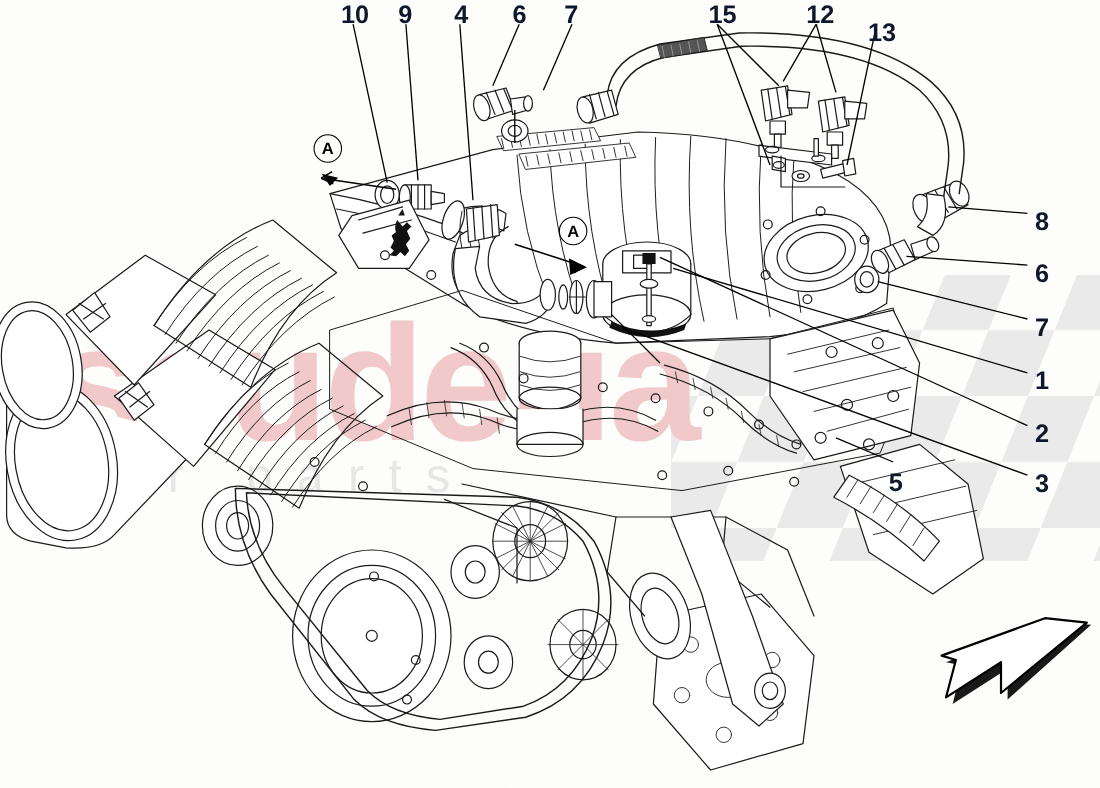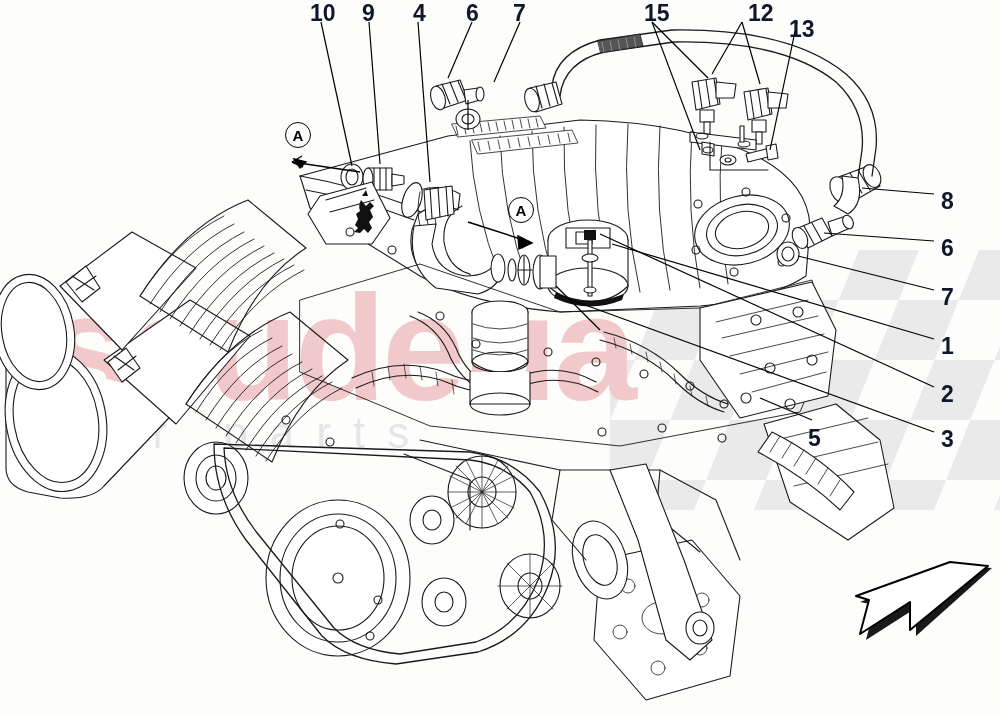--- a/index.html
+++ b/index.html
@@ -477,21 +477,21 @@
       <path d="M988 566 L910 630 L910 602 L860 634 L869 600 L856 596 L950 562 Z" fill="#ffffff" stroke="#000" stroke-width="2" stroke-linejoin="round"></path>
     </g>
   </svg>
 
   <div class="callout" style="left:310px; top:2px;">10</div>
   <div class="callout" style="left:362px; top:2px;">9</div>
   <div class="callout" style="left:413px; top:2px;">4</div>
   <div class="callout" style="left:466px; top:2px;">6</div>
   <div class="callout" style="left:513px; top:2px;">7</div>
   <div class="callout" style="left:644px; top:2px;">15</div>
-  <div class="callout" style="left:748px; top:2px;">12</div>
+  <div class="callout" style="left:733px; top:2px;">12</div>
   <div class="callout" style="left:789px; top:18px;">13</div>
 
   <div class="callout" style="left:941px; top:190px;">8</div>
   <div class="callout" style="left:941px; top:237px;">6</div>
   <div class="callout" style="left:941px; top:286px;">7</div>
   <div class="callout" style="left:941px; top:335px;">1</div>
   <div class="callout" style="left:941px; top:383px;">2</div>
   <div class="callout" style="left:941px; top:428px;">3</div>
 
   <div class="callout" style="left:808px; top:427px;">5</div>

